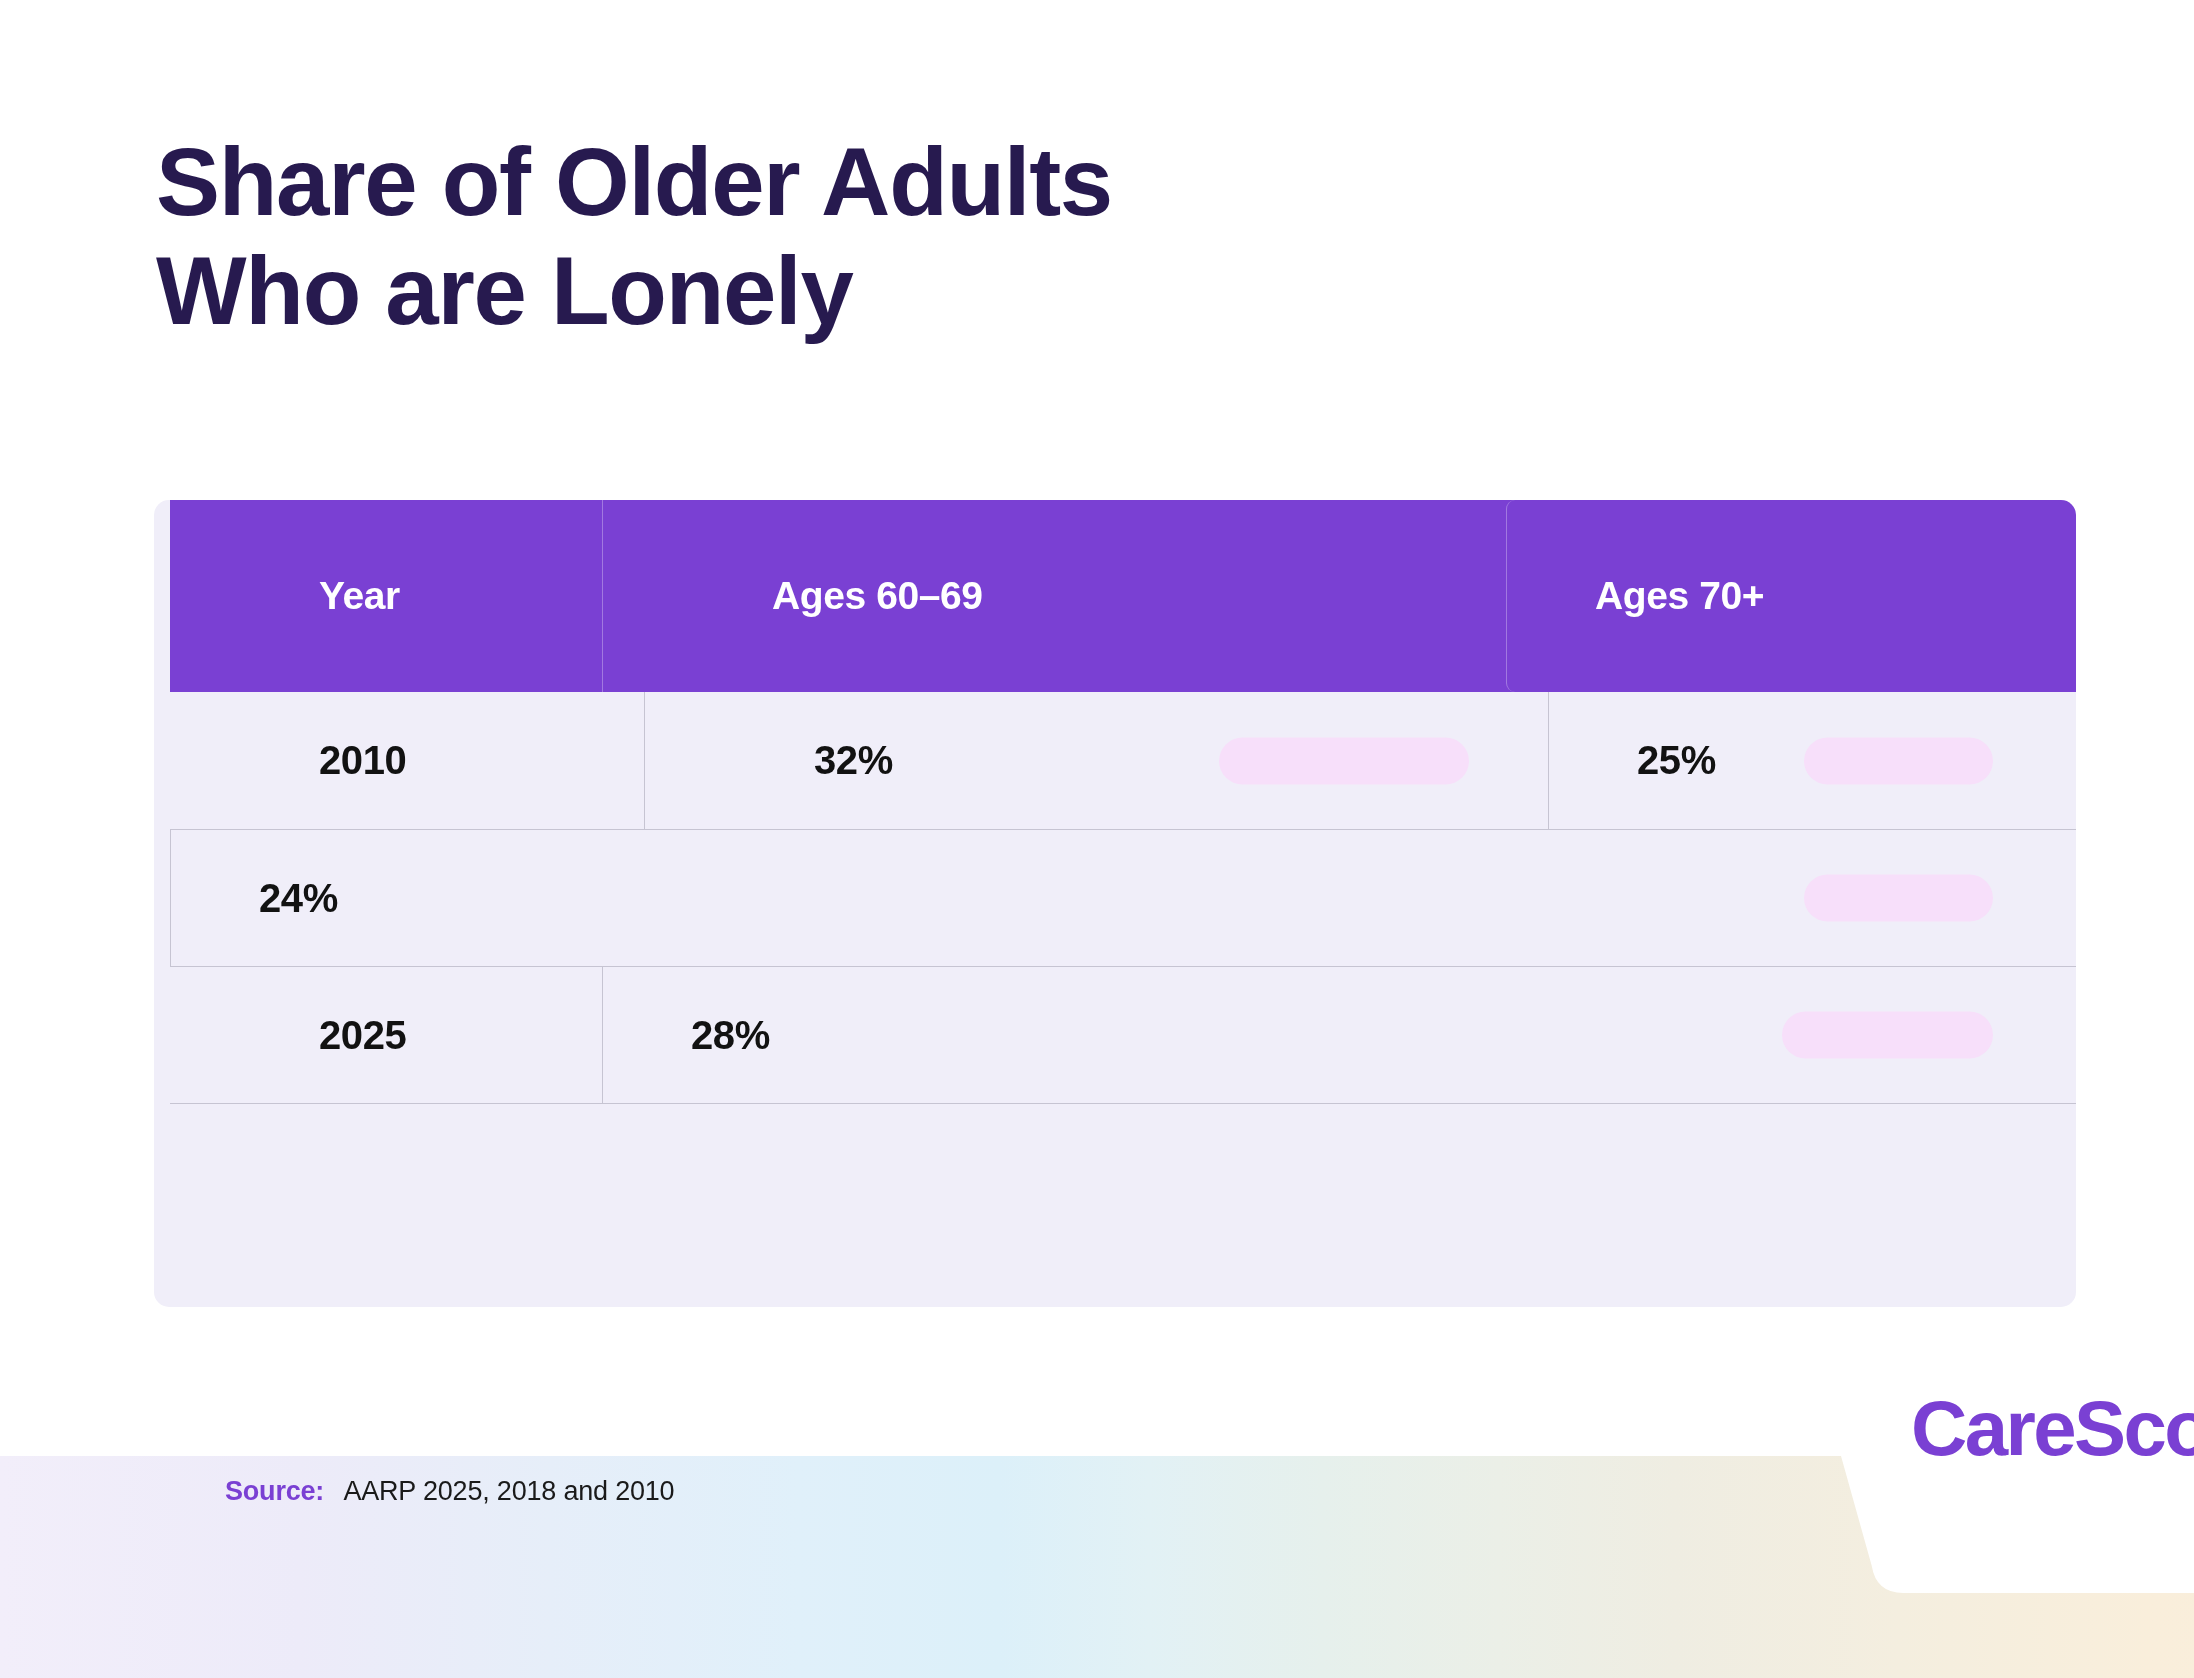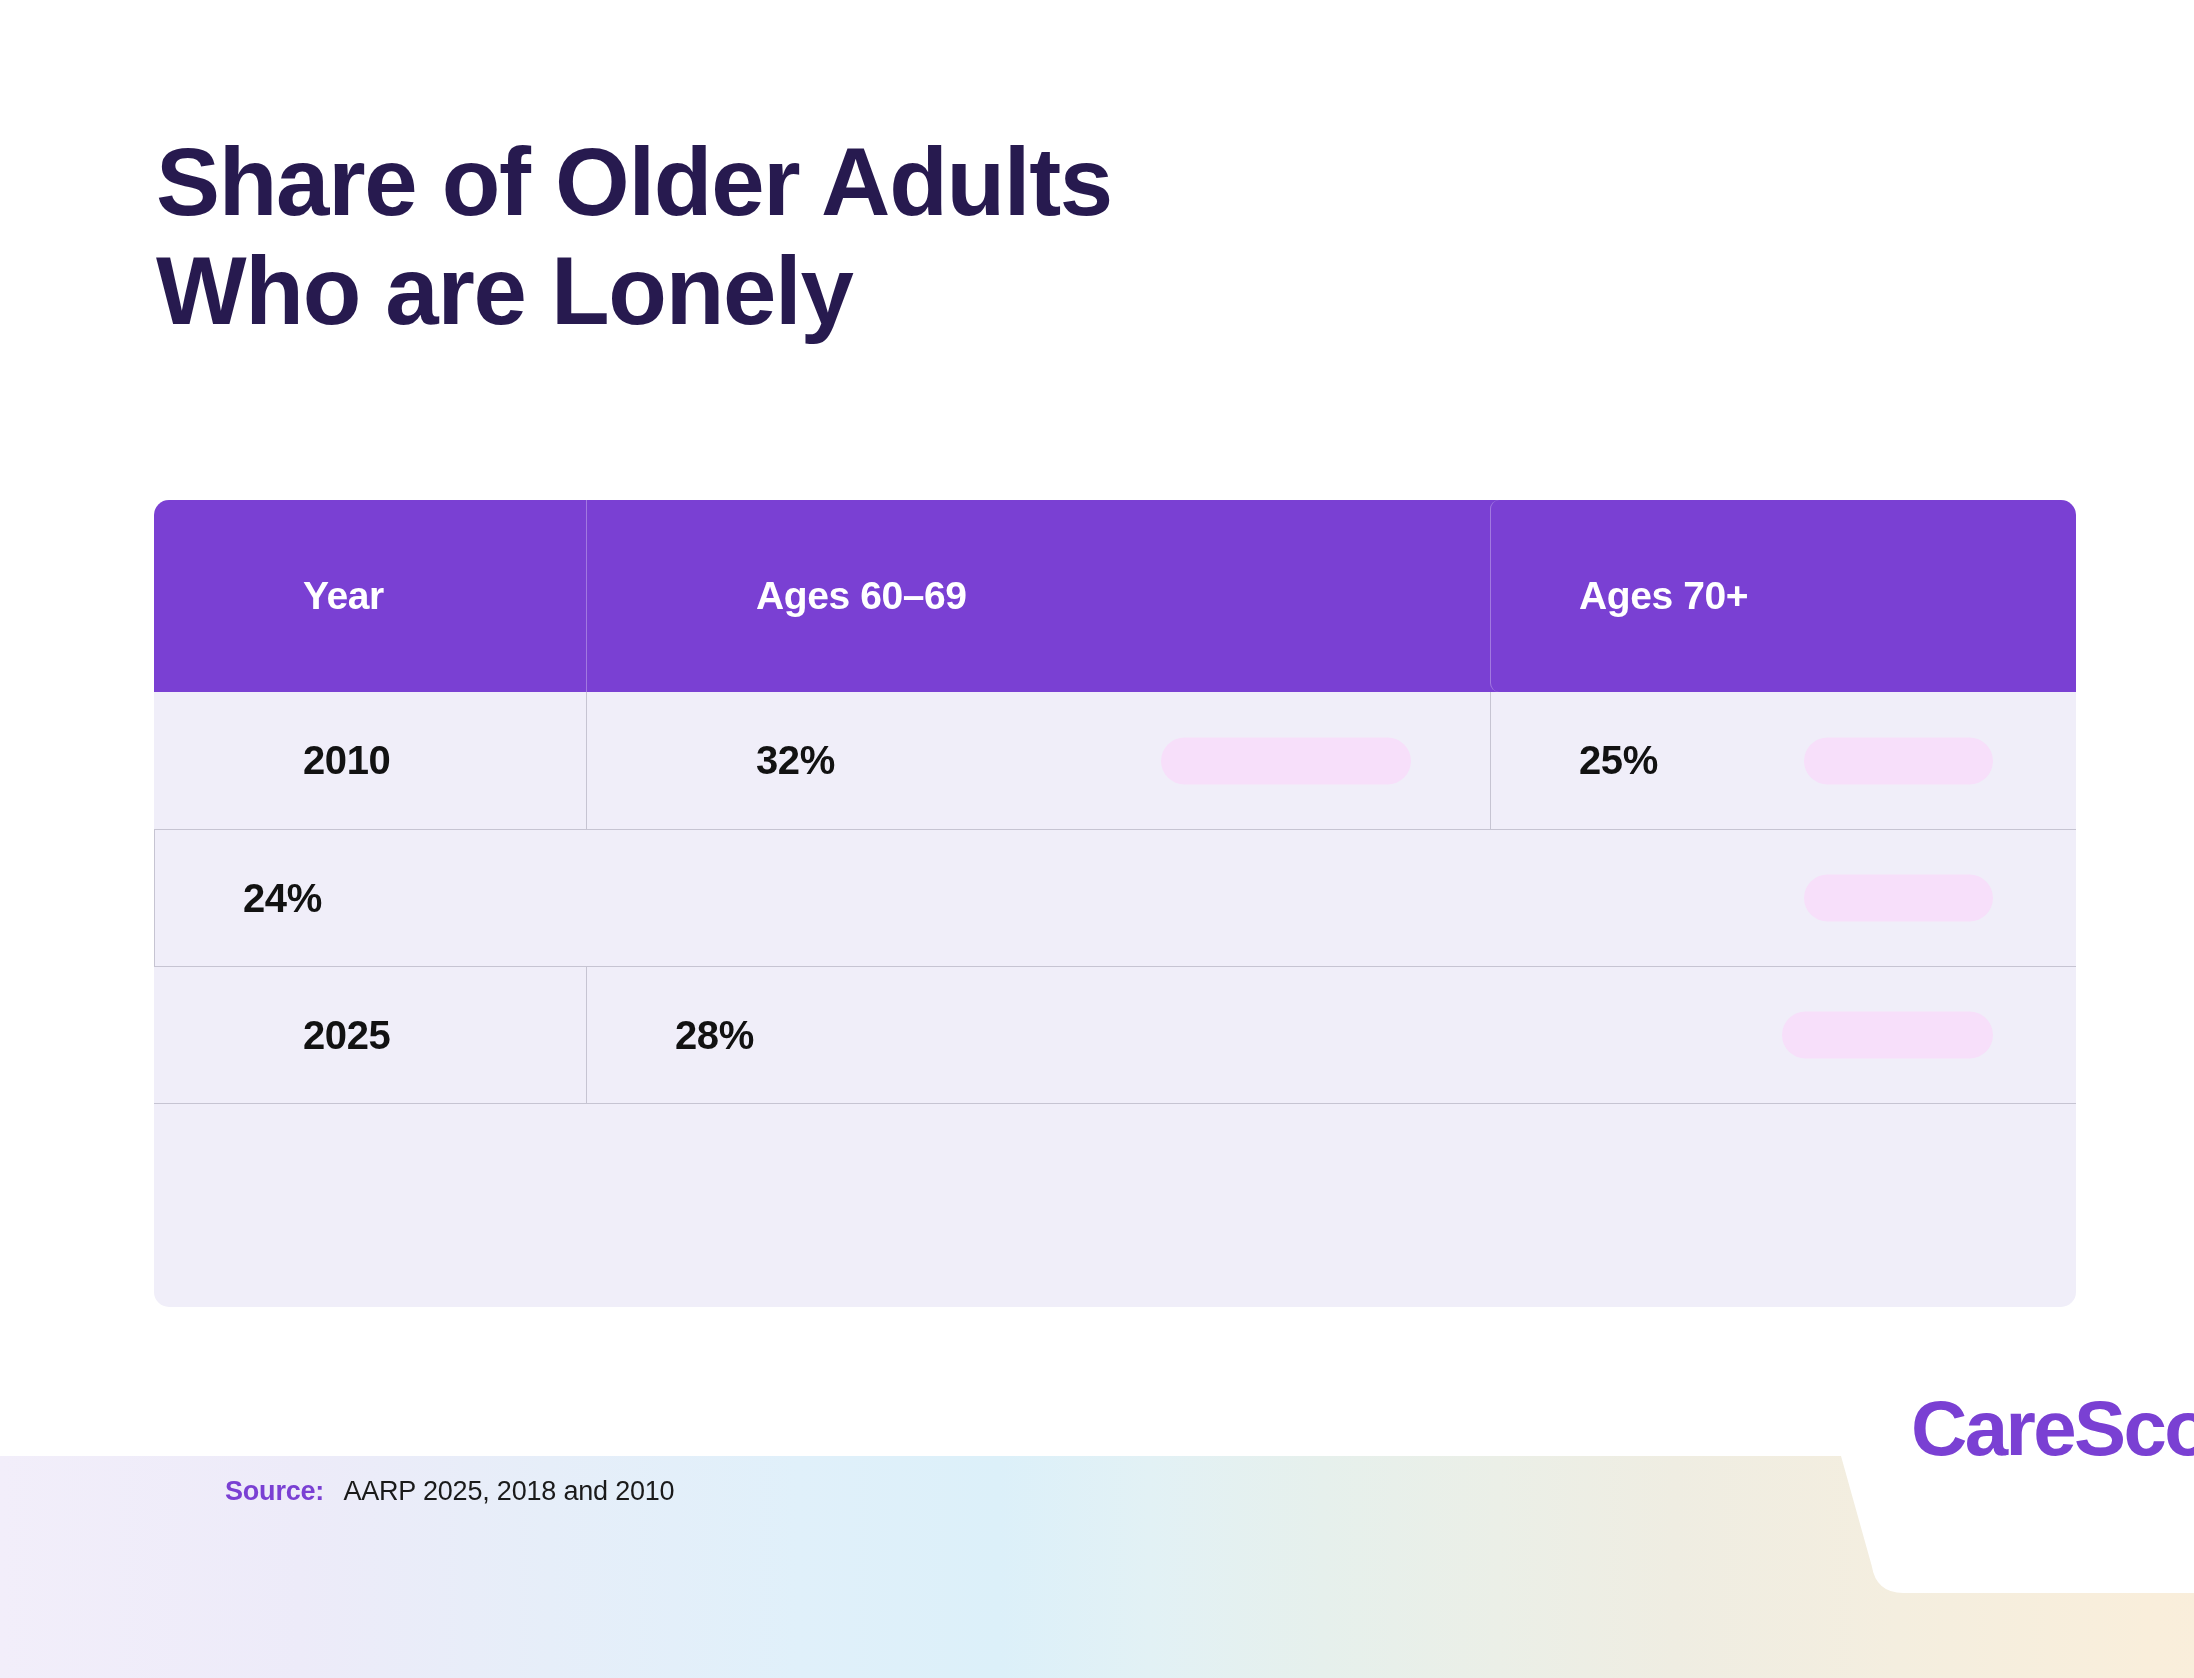--- a/index.html
+++ b/index.html
@@ -54,20 +54,21 @@
   }
 
   
   #data-table{
     position:absolute;
     left:154px; top:500px;
     width:1922px; height:807px;
     border-radius:15px;
     overflow:hidden;
     background:#F0EEF9;
+    padding-left:16px;
   }
   .thead{
     display:flex;
     height:192px;
     background:#7A40D3;
   }
   .th{
     display:flex;
     align-items:center;
     color:#FFFFFF;
@@ -84,21 +85,21 @@
   .trow{
     display:flex;
     height:137px;
     border-top:1.3px solid #C6C4D2;
   }
   .trow.first{ border-top:none; }
   .trow.blank{ height:auto; flex:1; }
 
   .td{ position:relative; display:flex; align-items:center; }
   .td.c0{ width:432px; padding-left:149px; }
-  .td.c1{ width:904px; padding-left:169px; border-left:1.3px solid #C6C4D2; }
+  .td.c1{ width:904px; padding-left:169px; border-left:1.3px solid #C6C4D2;margin-left:42px; }
   .td.c2{ flex:1;      padding-left:88px; border-left:1.3px solid #C6C4D2; }
 
   .cellval{
     color:#121212;
     font-size:40px;
     font-weight:bold;
     letter-spacing:-0.4px;
     z-index:2;
   }
   .yearval{

